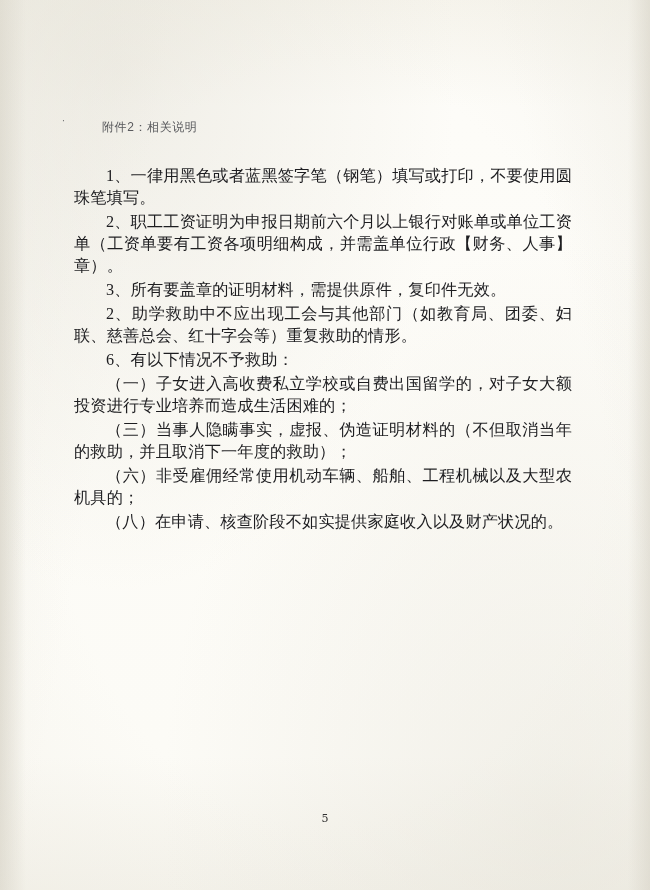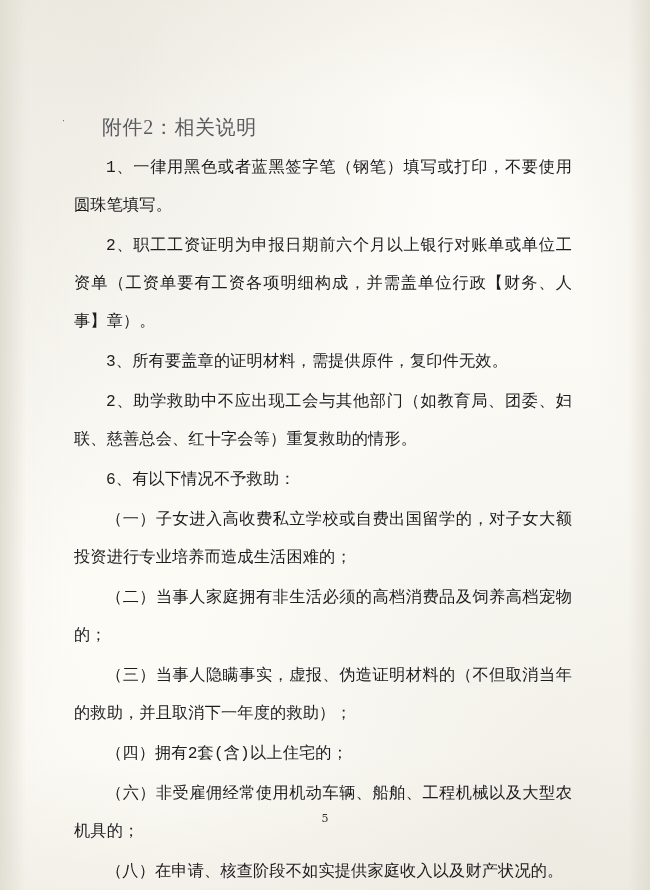--- a/index.html
+++ b/index.html
@@ -42,33 +42,33 @@
     background: linear-gradient(270deg, rgba(216,212,200,0.6), rgba(255,255,255,0));
     pointer-events: none;
   }
   .doc-body {
     position: absolute;
     left: 74px;
     top: 112px;
     width: 498px;
   }
   .doc-title {
-    font-family: Liberation Serif, serif;
-    font-size: 20px;
+    font-family: Liberation Sans, sans-serif;
+    font-size: 12px;
     line-height: 30px;
     color: #4d4e52;
     letter-spacing: 0.6px;
-    margin: 0 0 7px 28px;
+    margin: 0 0 23px 28px;
     opacity: 0.92;
   }
   p.para {
     margin: 0 0 2px 0;
-    font-family: Liberation Mono, monospace;
+    font-family: Liberation Serif, serif;
     font-size: 16.2px;
-    line-height: 38px;
+    line-height: 22px;
     color: #1d1d20;
     text-indent: 32px;
     letter-spacing: 0.15px;
     text-align: justify;
     text-justify: inter-ideograph;
   }
   .page-number {
     position: absolute;
     left: 0;
     right: 0;
@@ -109,21 +109,19 @@
 
   <div class="doc-body">
     <div class="doc-title">附件2：相关说明</div>
 
     <p class="para">1、一律用黑色或者蓝黑签字笔（钢笔）填写或打印，不要使用圆珠笔填写。</p>
     <p class="para">2、职工工资证明为申报日期前六个月以上银行对账单或单位工资单（工资单要有工资各项明细构成，并需盖单位行政【财务、人事】章）。</p>
     <p class="para">3、所有要盖章的证明材料，需提供原件，复印件无效。</p>
     <p class="para">2、助学救助中不应出现工会与其他部门（如教育局、团委、妇联、慈善总会、红十字会等）重复救助的情形。</p>
     <p class="para">6、有以下情况不予救助：</p>
     <p class="para">（一）子女进入高收费私立学校或自费出国留学的，对子女大额投资进行专业培养而造成生活困难的；</p>
-    <p class="para">（二）当事人家庭拥有非生活必须的高档消费品及饲养高档宠物的；</p>
     <p class="para">（三）当事人隐瞒事实，虚报、伪造证明材料的（不但取消当年的救助，并且取消下一年度的救助）；</p>
-    <p class="para">（四）拥有2套(含)以上住宅的；</p>
     <p class="para">（六）非受雇佣经常使用机动车辆、船舶、工程机械以及大型农机具的；</p>
     <p class="para">（八）在申请、核查阶段不如实提供家庭收入以及财产状况的。</p>
   </div>
 
   <div class="page-number">5</div>
 </div>
 
 </body></html>

